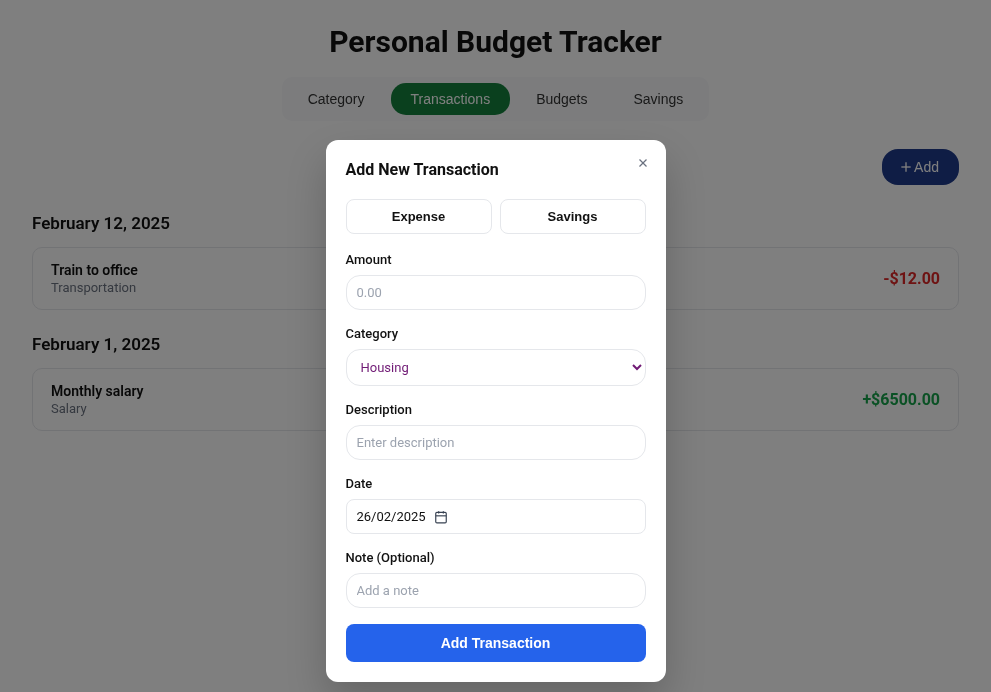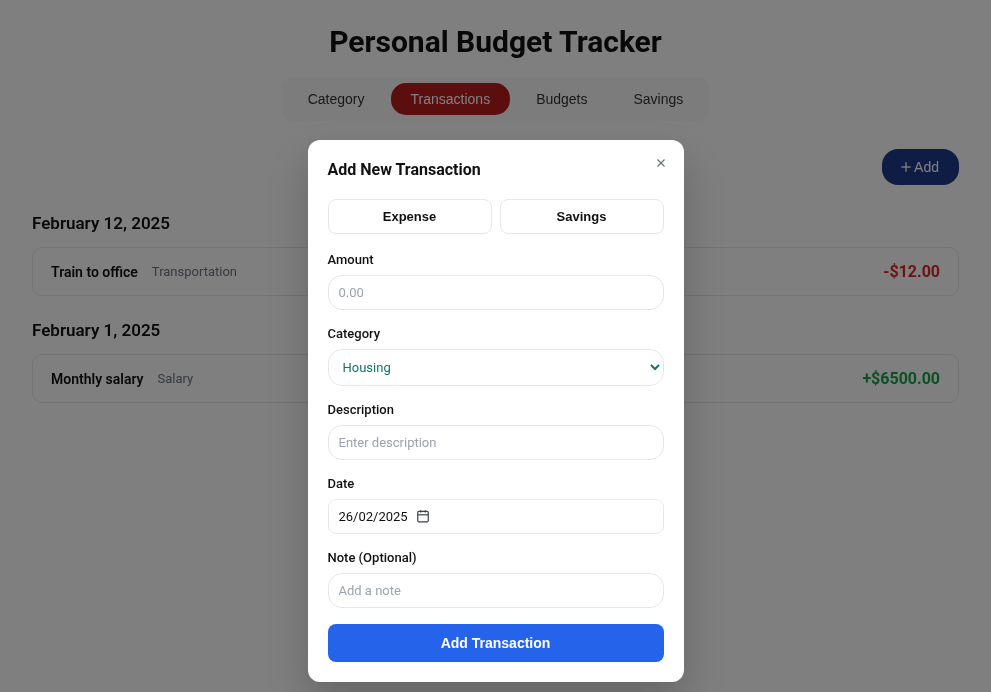--- a/index.html
+++ b/index.html
@@ -39,21 +39,21 @@
     .tab {
       padding: 8px 20px;
       border-radius: 8px;
       font-size: 14px;
       color: #333;
       cursor: pointer;
       border: none;
       background: transparent;
     }
     .tab.active {
-      background: #b91c1c;
+      background: #15803d;
       color: #fff;
       font-weight: 500;
       border-radius: 15px;
     }
     .toolbar {
       display: flex;
       justify-content: flex-end;
       margin-bottom: 28px;
     }
     .add-btn {
@@ -87,22 +87,22 @@
     .transaction-row {
       border: 1px solid #e5e7eb;
       border-radius: 10px;
       padding: 14px 18px;
       display: flex;
       justify-content: space-between;
       align-items: center;
     }
     .tx-left {
       display: flex;
-      flex-direction: row;
-      gap: 14px;
+      flex-direction: column;
+      gap: 2px;
       justify-content: center;
     }
     .tx-desc {
       font-size: 14px;
       font-weight: 600;
       color: #111;
     }
     .tx-cat {
       font-size: 13px;
       color: #6b7280;
@@ -120,21 +120,21 @@
       inset: 0;
       background: rgba(0,0,0,0.5);
       display: flex;
       align-items: flex-start;
       justify-content: center;
       padding-top: 140px;
     }
     .modal {
       background: #fff;
       border-radius: 12px;
-      width: 376px;
+      width: 340px;
       padding: 20px;
       box-shadow: 0 20px 40px rgba(0,0,0,0.2);
       position: relative;
     }
     .modal-title {
       font-size: 16px;
       font-weight: 700;
       color: #111;
       margin-bottom: 20px;
     }
@@ -186,29 +186,30 @@
       color: #111;
       display: block;
       margin-bottom: 8px;
     }
     .form-input, .form-select {
       width: 100%;
       padding: 9px 10px;
       border: 1px solid #e5e7eb;
       border-radius: 14px;
       font-size: 13px;
-      color: #0f766e;
+      color: #701a75;
       background: #fff;
       font-family: inherit;
     }
     .form-input::placeholder {
       color: #9ca3af;
     }
     .date-display {
       display: flex;
+      align-items: center;
       gap: 8px;
       border: 1px solid #e5e7eb;
       border-radius: 8px;
       padding: 9px 10px;
       font-size: 13px;
       color: #111;
       cursor: pointer;
     }
     .date-display svg {
       width: 14px;

